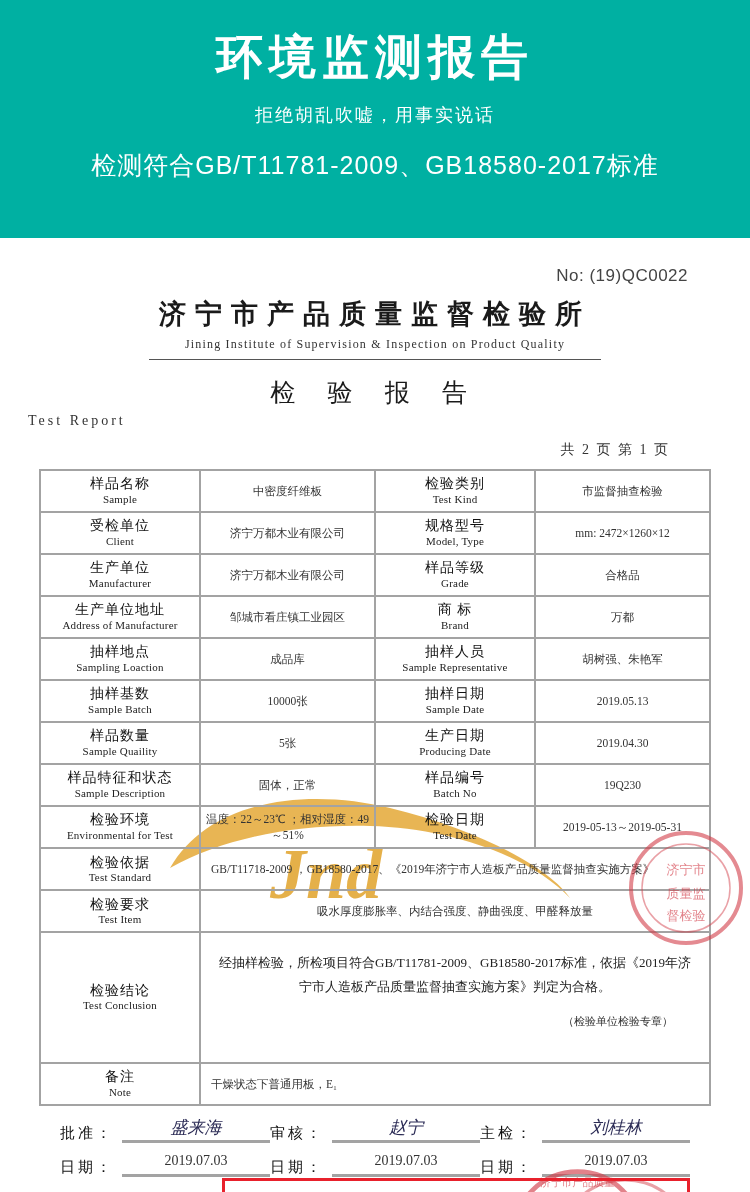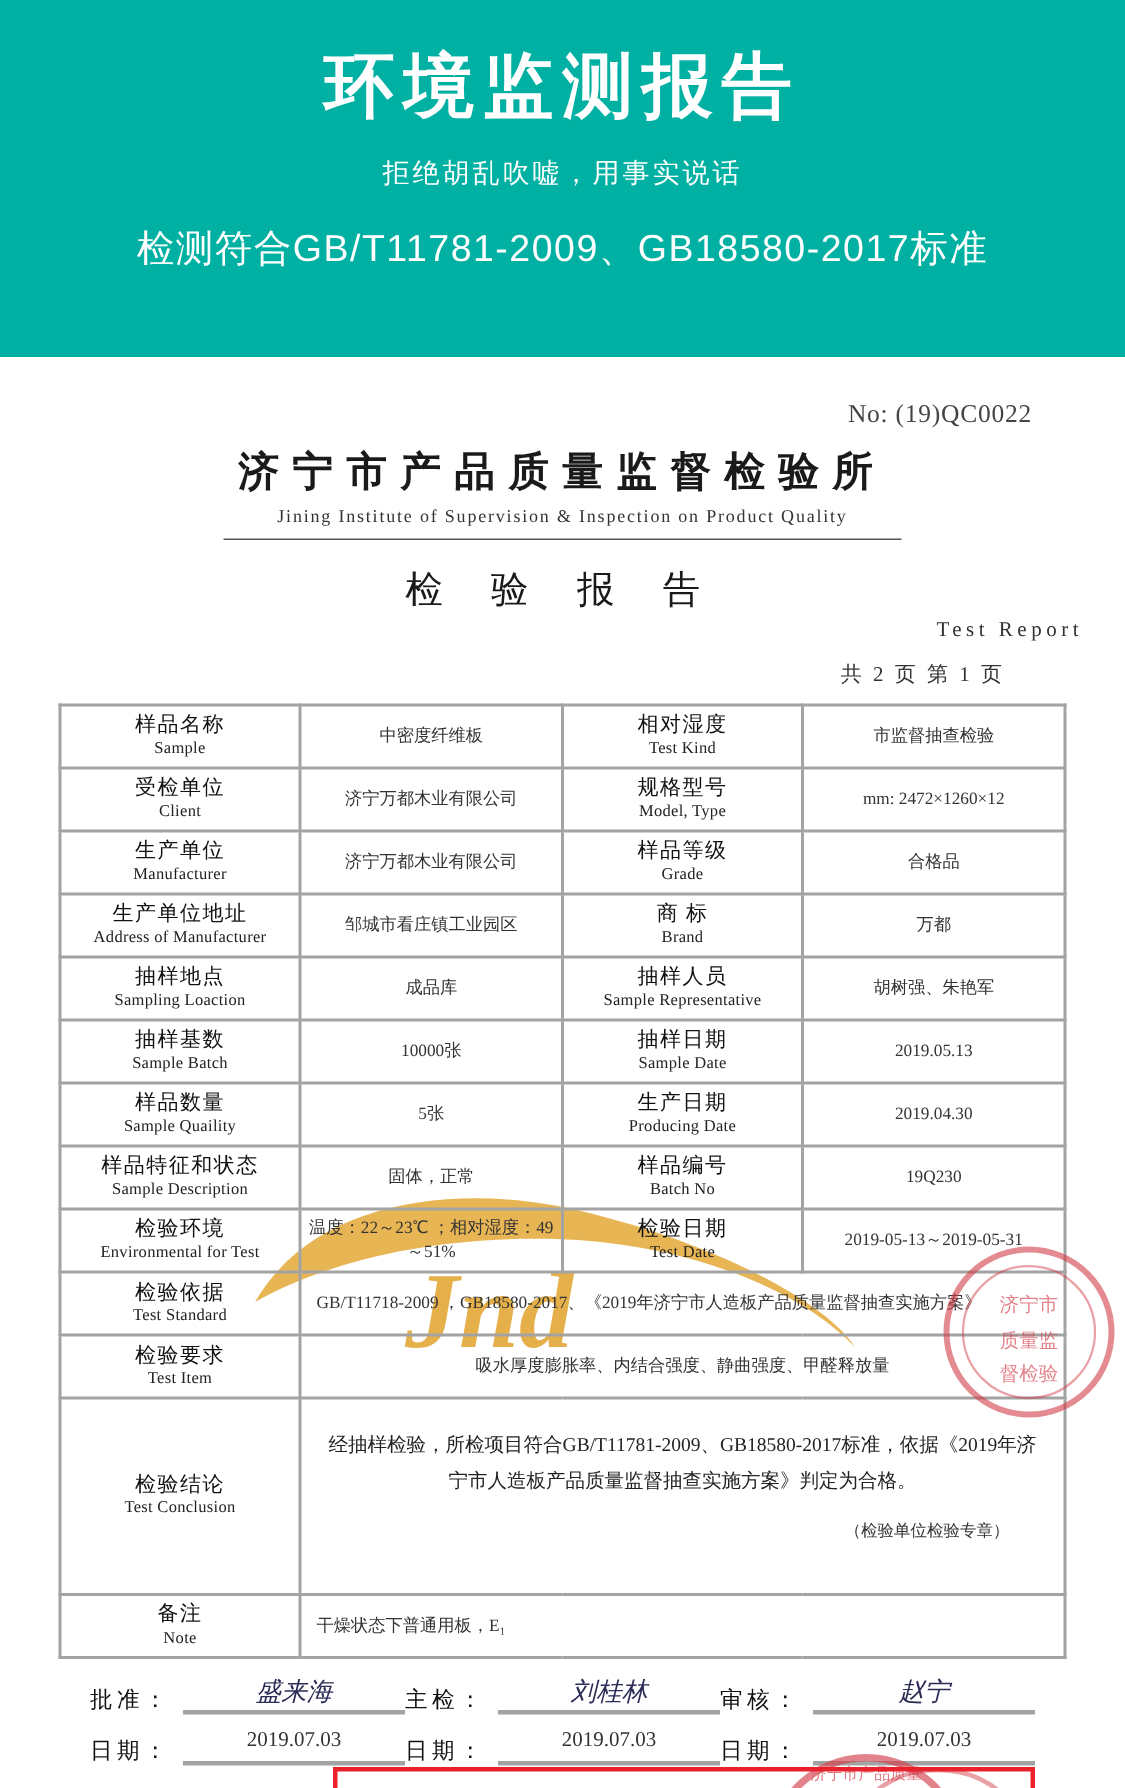--- a/index.html
+++ b/index.html
@@ -45,21 +45,21 @@
   }
 
   
   .doc {
     position: relative;
     padding: 10px 28px 0 28px;
     box-sizing: border-box;
   }
   .doc-no {
     text-align: right;
-    font-family: Liberation Serif, serif;
+    font-family: Liberation Sans, sans-serif;
     font-size: 17px;
     color: #444;
     padding-right: 34px;
     padding-top: 18px;
     letter-spacing: 0.5px;
   }
   .org-cn {
     text-align: center;
     font-family: "Liberation Serif", serif;
     font-size: 27px;
@@ -84,21 +84,21 @@
   }
   .rep-cn {
     text-align: center;
     font-family: "Liberation Serif", serif;
     font-size: 25px;
     letter-spacing: 13px;
     margin-top: 16px;
     color: #1a1a1a;
   }
   .rep-en {
-    text-align: right;
+    text-align: left;
     font-family: "Liberation Serif", serif;
     font-size: 14px;
     letter-spacing: 3px;
     margin-top: 4px;
     color: #333;
   }
   .pages {
     text-align: right;
     font-family: "Liberation Serif", serif;
     font-size: 14px;
@@ -290,21 +290,21 @@
 
   <table class="report">
     <tbody>
       <tr class="row-h">
         <td class="lbl">
           <span class="cn">样品名称</span>
           <span class="en">Sample</span>
         </td>
         <td class="val">中密度纤维板</td>
         <td class="lbl">
-          <span class="cn">相对湿度</span>
+          <span class="cn">检验类别</span>
           <span class="en">Test Kind</span>
         </td>
         <td class="val">市监督抽查检验</td>
       </tr>
 
       <tr class="row-h">
         <td class="lbl">
           <span class="cn">受检单位</span>
           <span class="en">Client</span>
         </td>
@@ -468,26 +468,26 @@
     <text x="65" y="66" text-anchor="middle" font-family="Liberation Serif, serif" font-size="22" fill="#d23c48" opacity="0.55">监督检验</text>
   </svg>
 
   <div class="sigs">
     <div class="sig-row">
       <div class="sig-cell">
         <span class="sig-label">批准：</span>
         <span class="sig-value hand">盛来海</span>
       </div>
       <div class="sig-cell">
+        <span class="sig-label">审核：</span>
+        <span class="sig-value hand">赵宁</span>
+      </div>
+      <div class="sig-cell">
         <span class="sig-label">主检：</span>
         <span class="sig-value hand">刘桂林</span>
-      </div>
-      <div class="sig-cell">
-        <span class="sig-label">审核：</span>
-        <span class="sig-value hand">赵宁</span>
       </div>
     </div>
     <div class="sig-row">
       <div class="sig-cell">
         <span class="sig-label">日期：</span>
         <span class="sig-value date">2019.07.03</span>
       </div>
       <div class="sig-cell">
         <span class="sig-label">日期：</span>
         <span class="sig-value date">2019.07.03</span>

